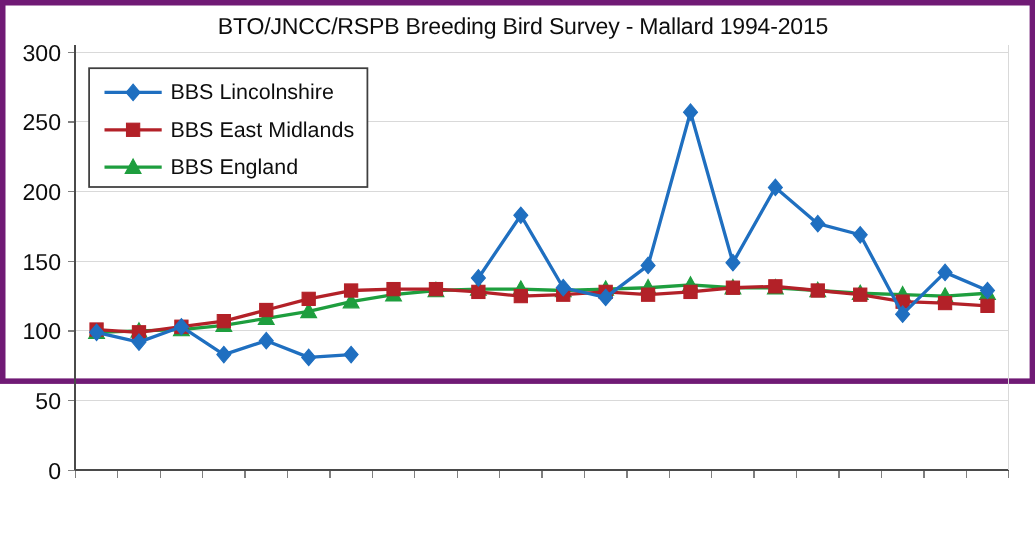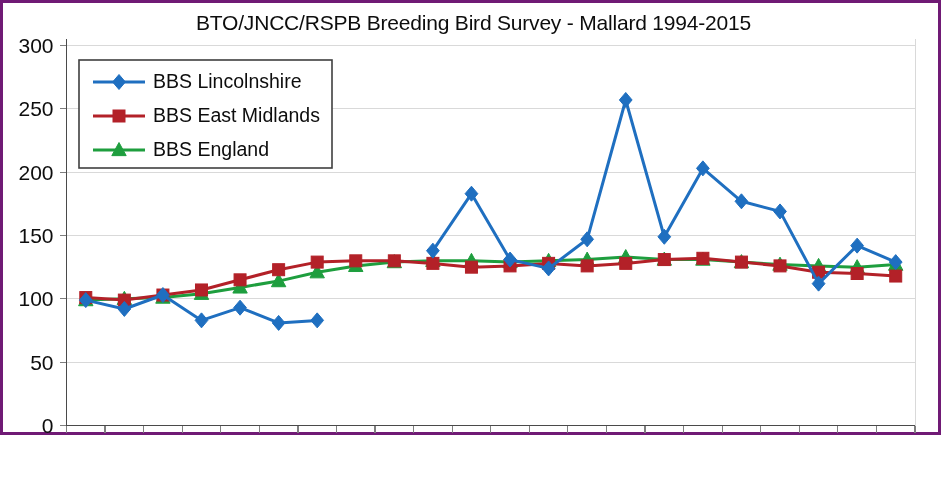--- a/index.html
+++ b/index.html
@@ -12,22 +12,22 @@
     height: 497px;
     font-family: "Liberation Sans", sans-serif;
     color: #000000;
     overflow: hidden;
     position: relative;
   }
   #chart-root {
     position: absolute;
     left: 0; top: 0;
     width: 941px;
-    height: 435px;
-    border: 3px solid #701a75;
+    height: 349px;
+    border: 5px solid #701a75;
     box-sizing: border-box;
     background: #ffffff;
   }
   #chart-title {
     position: absolute;
     left: 0;
     top: 8px;
     width: 941px;
     text-align: center;
     font-size: 21px;

